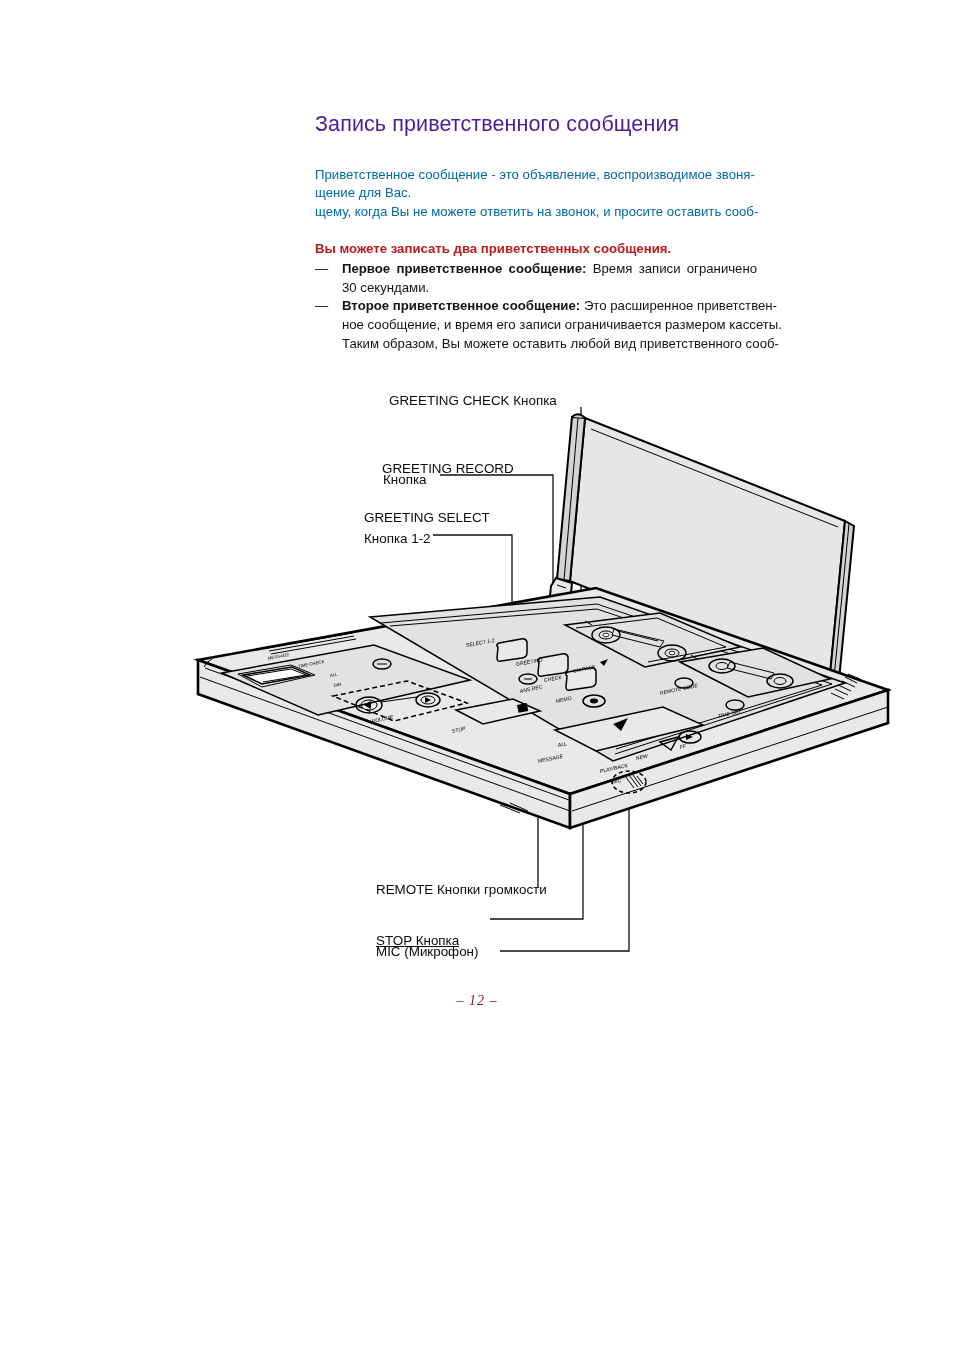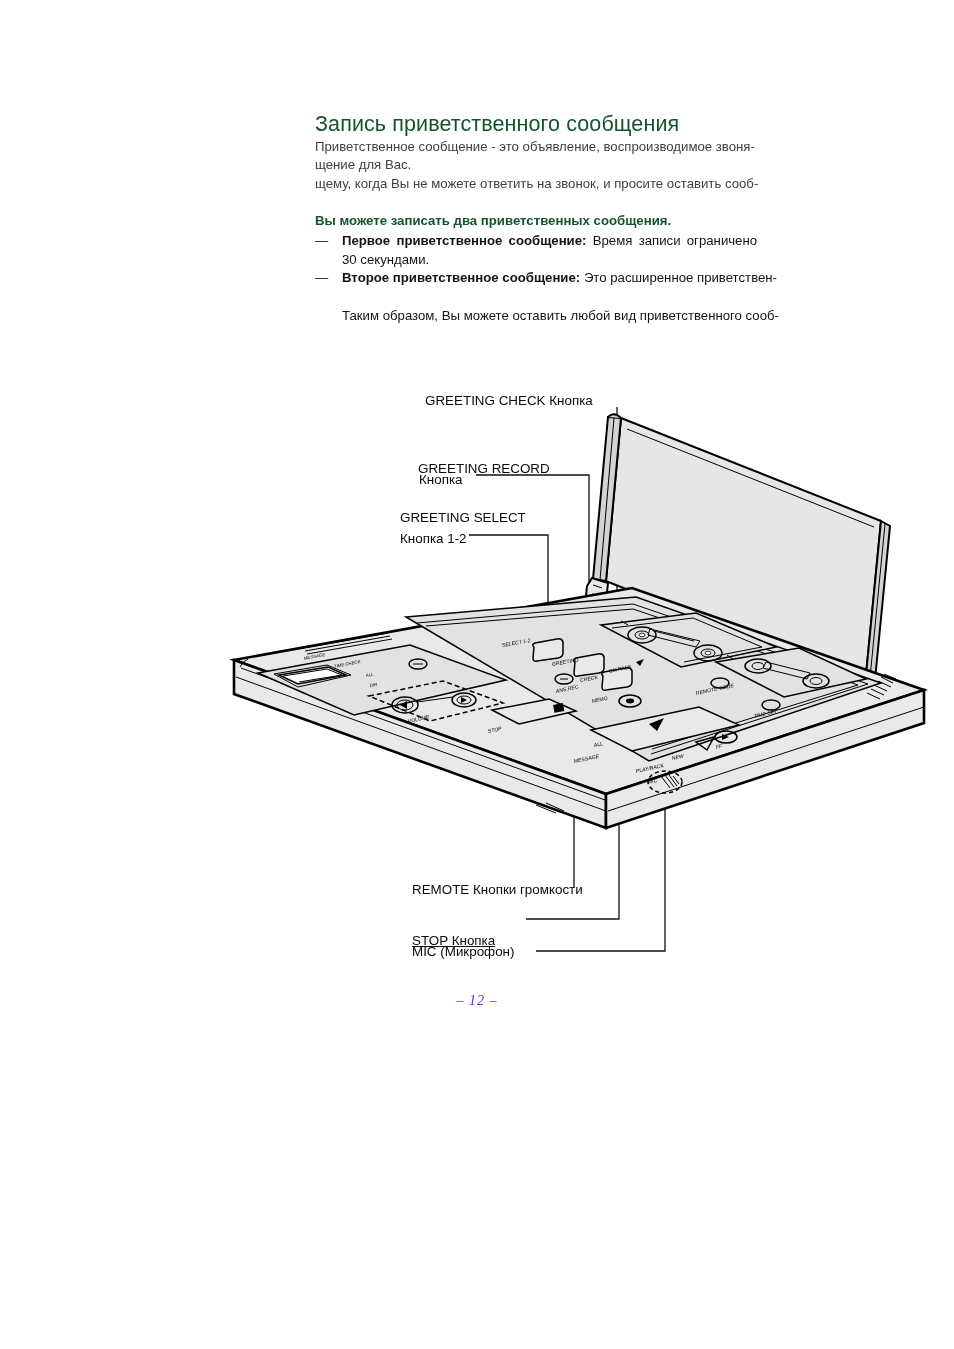--- a/index.html
+++ b/index.html
@@ -28,39 +28,40 @@
     position: absolute;
     left: 315px;
     top: 112px;
     width: 530px;
   }
 
   .page-title {
     font-size: 21.5px;
     font-weight: 400;
     letter-spacing: 0.1px;
-    color: #14532d;
+    color: #4c1d95;
     margin: 0 0 0 0;
     line-height: 1.2;
   }
 
   .intro {
+    margin-top: 28px;
     font-size: 13.2px;
     line-height: 18.6px;
     text-align: justify;
-    color: #404040;
+    color: #0369a1;
   }
   .intro p { margin: 0; }
 
   .bold-lead {
     margin-top: 18px;
     font-size: 13.2px;
     font-weight: bold;
     line-height: 18.6px;
-    color: #14532d;
+    color: #b91c1c;
   }
 
   .bullets {
     margin-top: 2px;
     font-size: 13.2px;
     line-height: 18.6px;
     color: #141414;
   }
   .bullet {
     position: relative;
@@ -83,21 +84,20 @@
     word-spacing: 2.6px;
   }
 
   
   .figure {
     position: absolute;
     left: 0;
     top: 385px;
     width: 897px;
     height: 600px;
-    margin-left: 36px;
   }
   .figure svg { display: block; }
 
   .callout {
     position: absolute;
     font-size: 13.4px;
     line-height: 17px;
     white-space: nowrap;
     color: #0b0b0b;
   }
@@ -105,21 +105,21 @@
   
   .folio {
     position: absolute;
     left: 0;
     top: 993px;
     width: 954px;
     text-align: center;
     font-family: "Liberation Serif", serif;
     font-style: italic;
     font-size: 14px;
-    color: #6d28d9;
+    color: #7f1d1d;
     letter-spacing: 1px;
   }
 </style>
 </head>
 <body>
 
 <div class="page">
 
   <div class="content">
 
@@ -144,21 +144,21 @@
           </span><br>
           <span>30 секундами.</span>
         </span>
       </div>
 
       <div class="bullet spaced">
         <span class="dash">—</span>
         <span class="btext">
           <b>Второе приветственное сообщение:</b>
           <span>Это расширенное приветствен-</span><br>
-          <br>
+          <span>ное сообщение, и время его записи ограничивается размером кассеты.</span><br>
           <span>Таким образом, Вы можете оставить любой вид приветственного сооб-</span><br>
         </span>
       </div>
 
     </div>
   </div>
 
   <div class="figure">
 
     <div class="callout" style="left:389px; top:7px;">GREETING CHECK  Кнопка</div>

